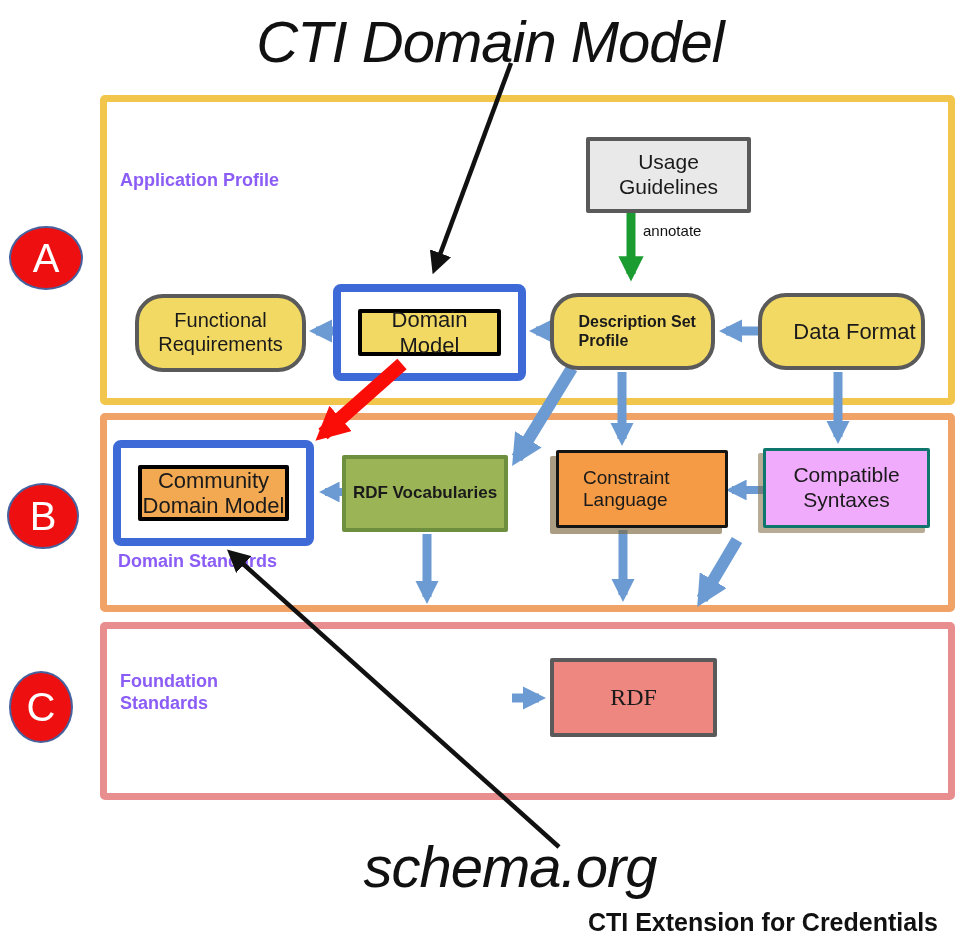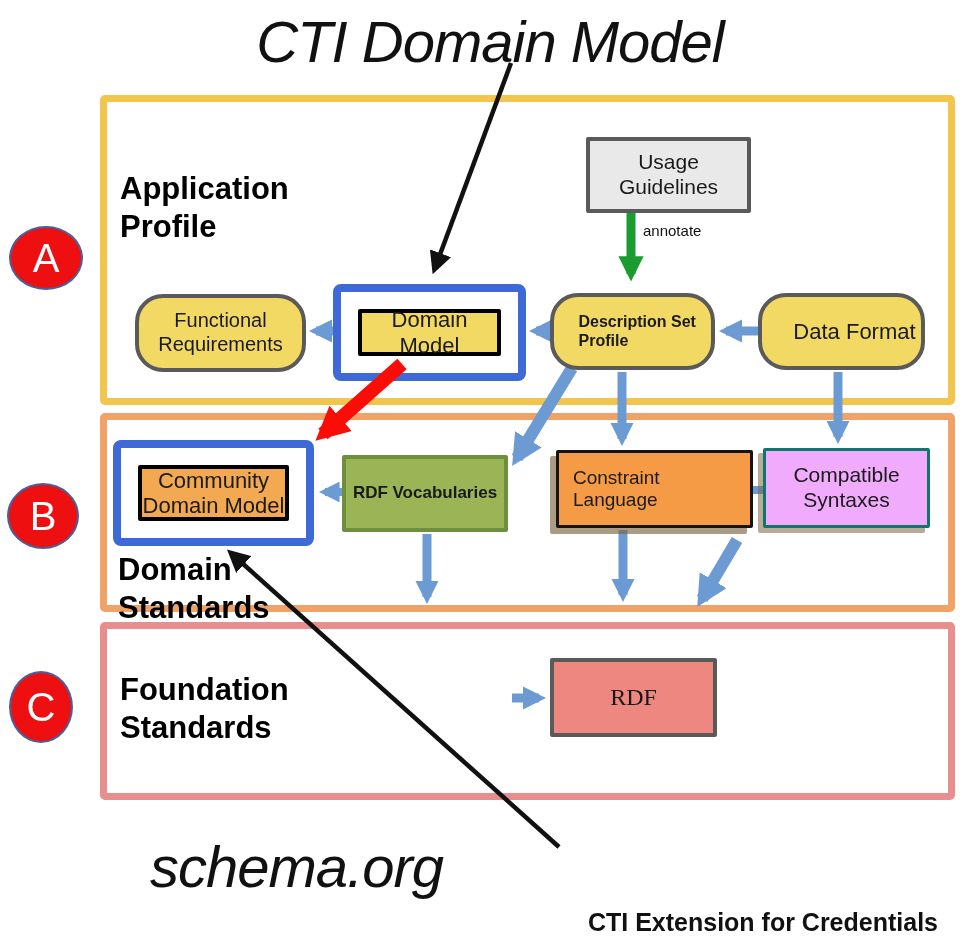--- a/index.html
+++ b/index.html
@@ -12,35 +12,35 @@
     overflow: hidden;
   }
   
   .big-title {
     position: absolute; top: 8px; left: 135px; width: 710px;
     text-align: center; font-size: 58px; font-style: italic;
     color: #111; letter-spacing: -1px;
   }
   .footer-main {
     position: absolute; top: 833px; left: 150px; width: 720px;
-    text-align: left; font-size: 58px; font-style: italic;
+    text-align: center; font-size: 58px; font-style: italic;
     color: #111; letter-spacing: -1px;
   }
   .footer-sub {
     position: absolute; top: 908px; left: 118px; width: 820px;
     text-align: right; font-size: 25px; font-weight: bold; color: #111;
   }
   
   .section { position: absolute; border-radius: 5px; z-index: 1; background: #fff; }
   .section.a { left:100px; top:95px;  width:855px; height:310px; border:7px solid #F2C64D; }
   .section.b { left:100px; top:413px; width:855px; height:199px; border:7px solid #F1A266; }
   .section.c { left:100px; top:622px; width:855px; height:178px; border:7px solid #E88E8E; }
   .section-label {
     position: absolute; z-index: 3;
-    color: #000000; font-weight: bold; font-size: 31px; line-height: 1.22;
+    color: #8b5cf6; font-weight: bold; font-size: 18px; line-height: 1.22;
   }
   .lbl-a { left: 120px; top: 170px; width: 160px; }
   .lbl-b { left: 118px; top: 551px; width: 170px; }
   .lbl-c { left: 120px; top: 671px; width: 170px; }
   
   .circle {
     position: absolute; z-index: 3;
     background: #EE1011; border: 2px solid #46619E; border-radius: 50%;
     display: flex; align-items: center; justify-content: center;
     color: #fff; font-size: 40px;
@@ -83,21 +83,21 @@
   .inner.orange-fill { background: #F2A952; }
   
   .usage    { left:550px; top:137px; width:165px; height:76px; }
   .funcreq  { left:135px; top:294px; width:171px; height:78px; font-size:20px; }
   .dmodel   { left:333px; top:284px; width:193px; height:97px; }
   .dsp      { left:550px; top:293px; width:165px; height:77px;
               font-weight:bold; font-size:16px; padding-left:12px; }
   .dformat  { left:758px; top:293px; width:167px; height:77px; font-size:22px;padding-left:26px; }
   .cdm      { left:113px; top:440px; width:201px; height:106px; }
   .rdfv     { left:342px; top:455px; width:166px; height:77px; }
-  .clang    { left:556px; top:450px; width:197px; height:78px; font-size:19px; padding-left:14px; }
+  .clang    { left:556px; top:450px; width:172px; height:78px; font-size:19px; padding-left:24px; }
   .csyn     { left:763px; top:448px; width:167px; height:80px; }
   .rdfs     { left:342px; top:658px; width:165px; height:79px; }
   .rdf      { left:550px; top:658px; width:167px; height:79px; }
   
   .svg-under { position:absolute; left:0; top:0; z-index:2; }
   .svg-over  { position:absolute; left:0; top:0; z-index:4; pointer-events:none; }
   .annotate-label {
     position:absolute; left:643px; top:222px; z-index:3;
     font-size:15px; color:#111;
   }

